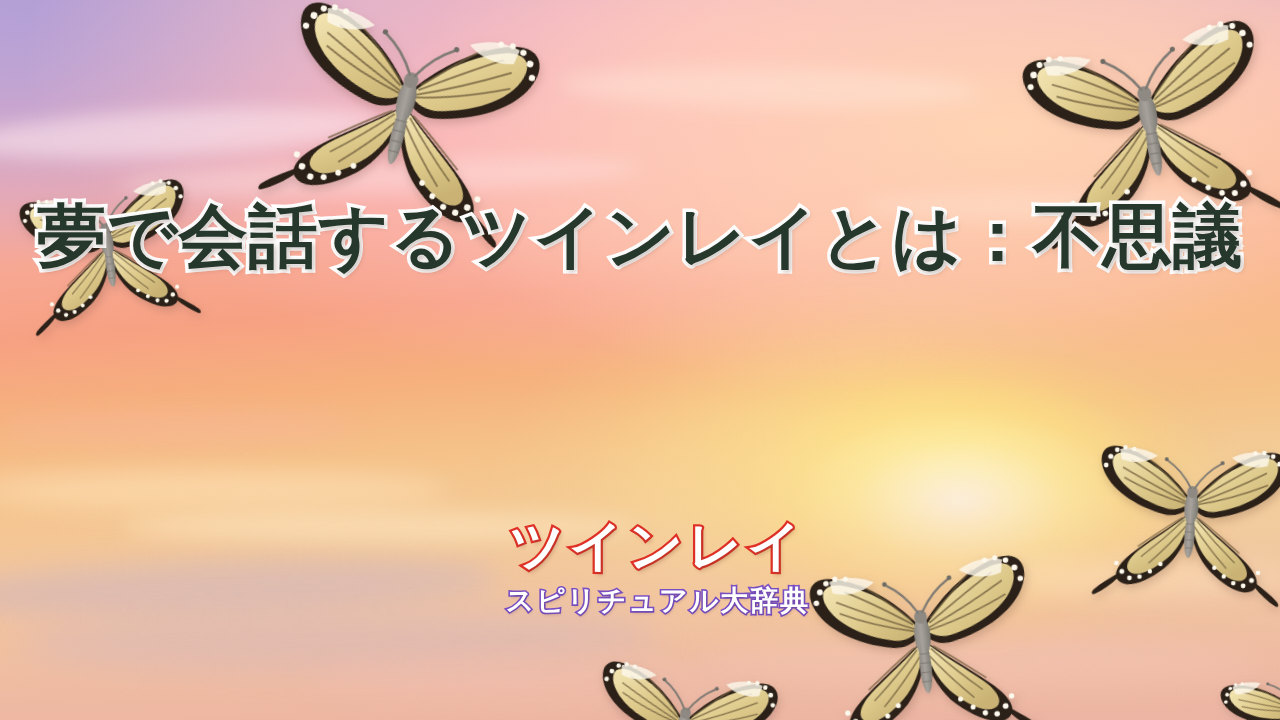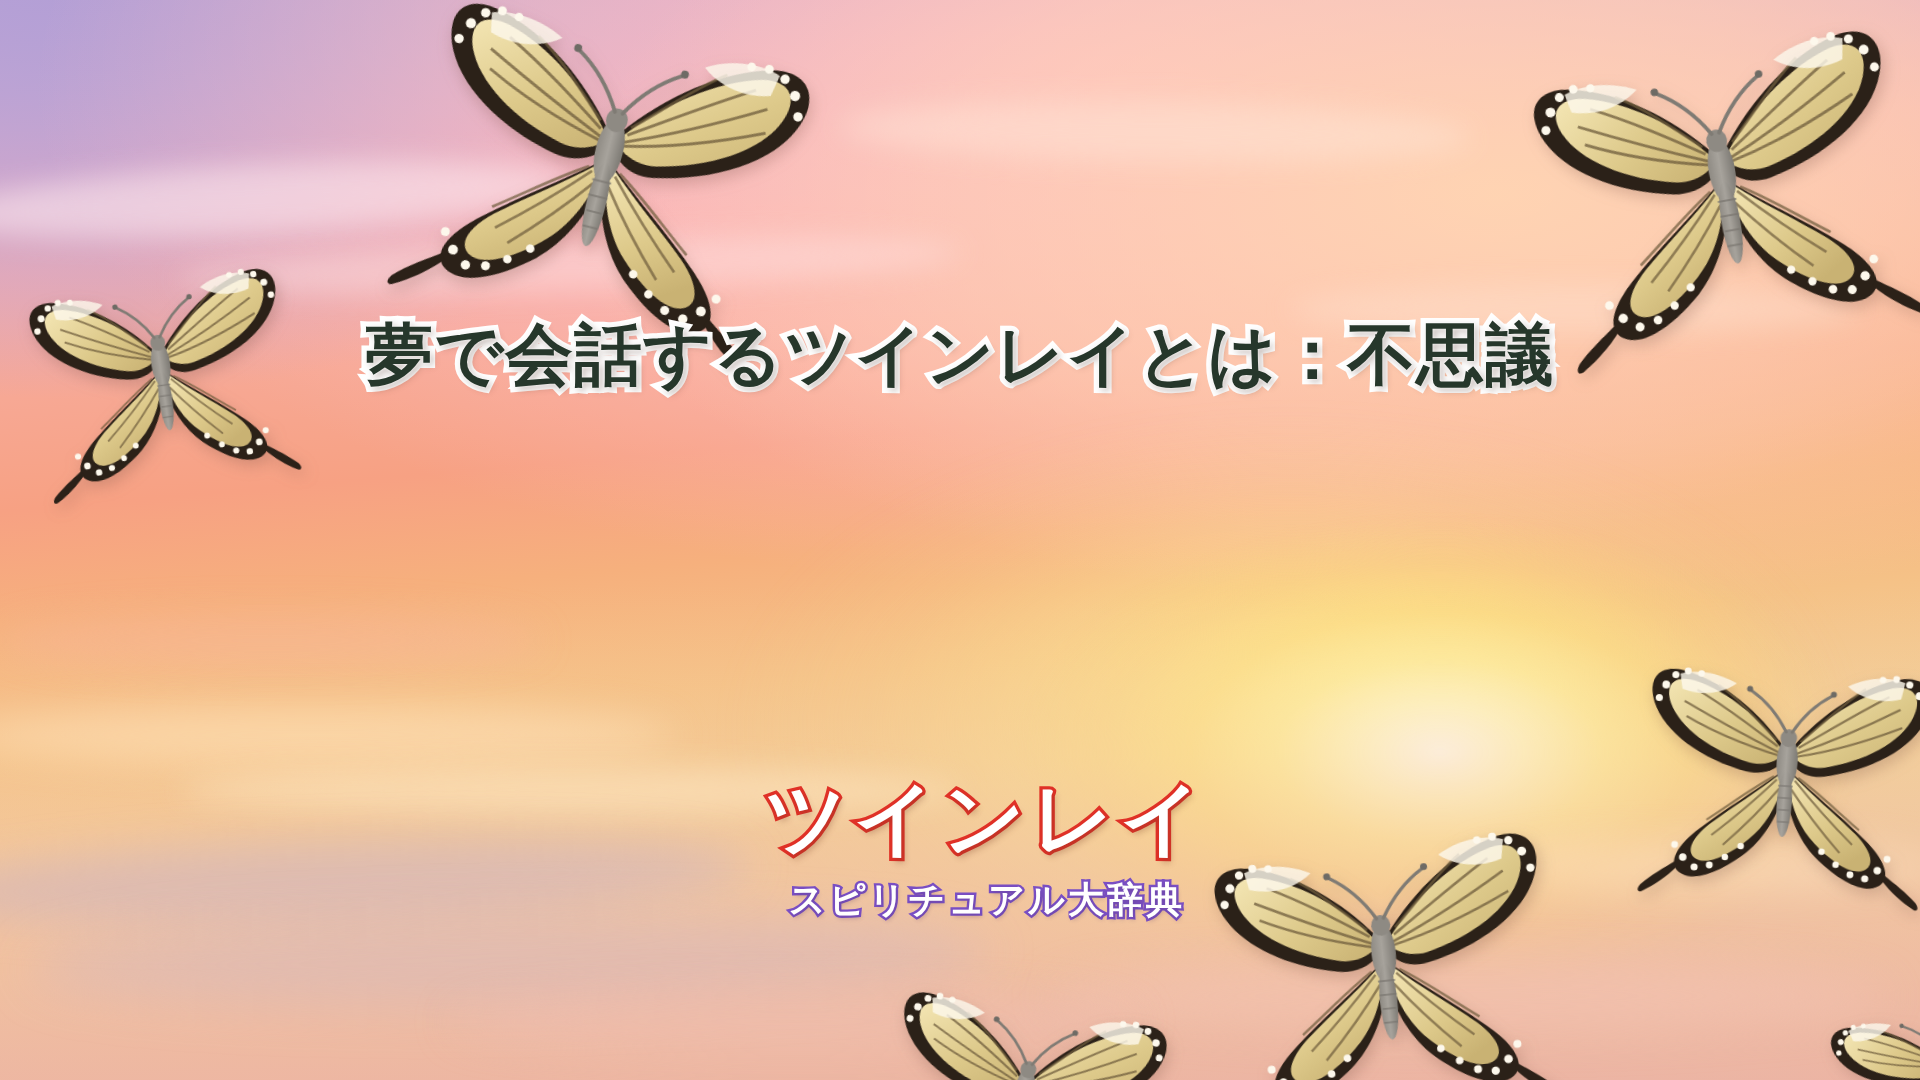--- a/index.html
+++ b/index.html
@@ -114,21 +114,21 @@
     position:absolute;
     left:0; top:186px;
     width:1280px;
     text-align:center;
     z-index:40;
   }
   .title-line{
     display:block;
     font-family:"Liberation Serif","DejaVu Serif",serif;
     font-weight:700;
-    font-size:45px;
+    font-size:69px;
     line-height:103px;
     letter-spacing:1px;
     color:#26372b;
     -webkit-text-stroke:7px #ffffff;
     paint-order:stroke fill;
     text-shadow:
       0 0 2px #ffffff,
       2px 2px 5px rgba(90,60,50,.35);
     white-space:nowrap;
   }
@@ -152,21 +152,21 @@
     -webkit-text-stroke:4.5px #e03127;
     paint-order:stroke fill;
     text-shadow:2px 3px 4px rgba(120,60,40,.30);
     white-space:nowrap;
   }
   .brand-sub{
     display:block;
     margin-top:4px;
     font-family:"Liberation Serif","DejaVu Serif",serif;
     font-weight:700;
-    font-size:24px;
+    font-size:28px;
     line-height:40px;
     letter-spacing:2px;
     color:#ffffff;
     -webkit-text-stroke:3.2px #7a4fc4;
     paint-order:stroke fill;
     text-shadow:1px 2px 3px rgba(90,60,110,.30);
     white-space:nowrap;
   }
 </style>
 </head>

